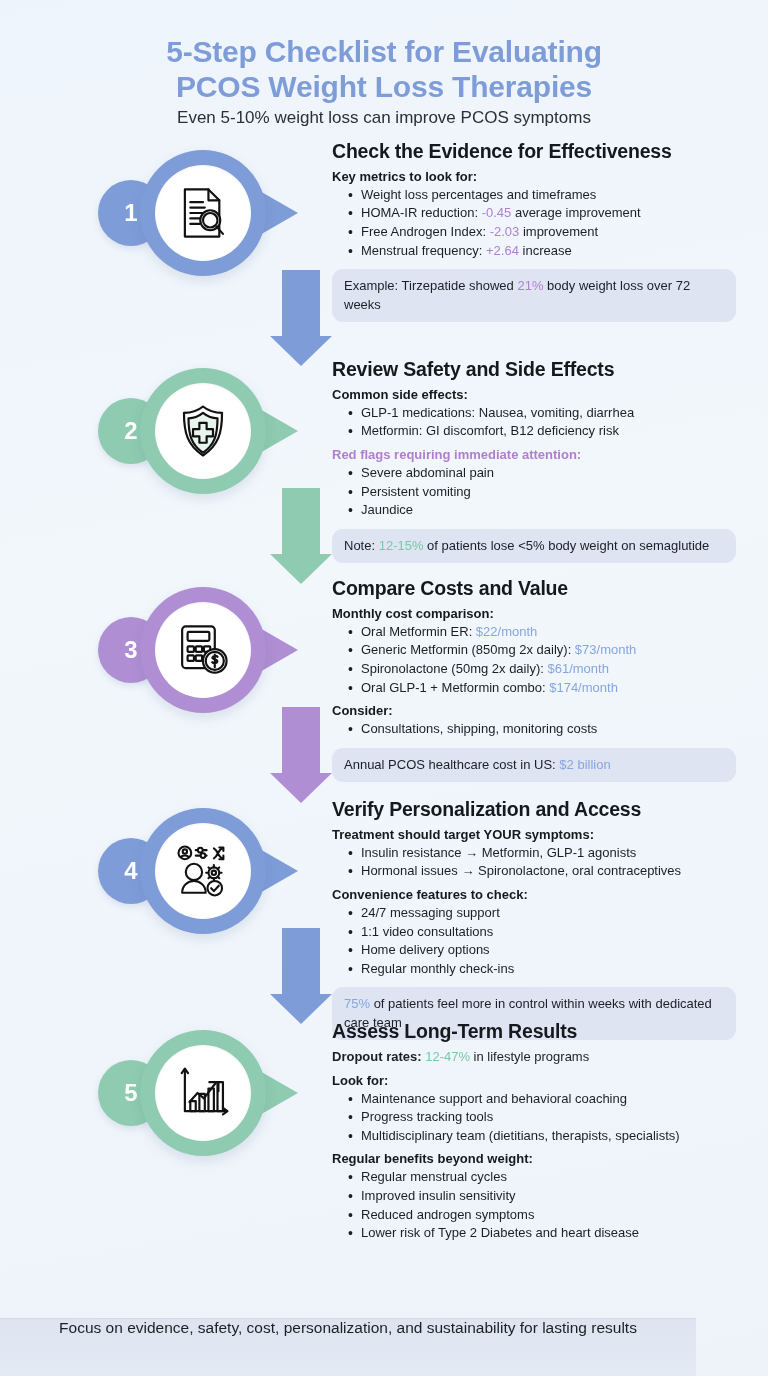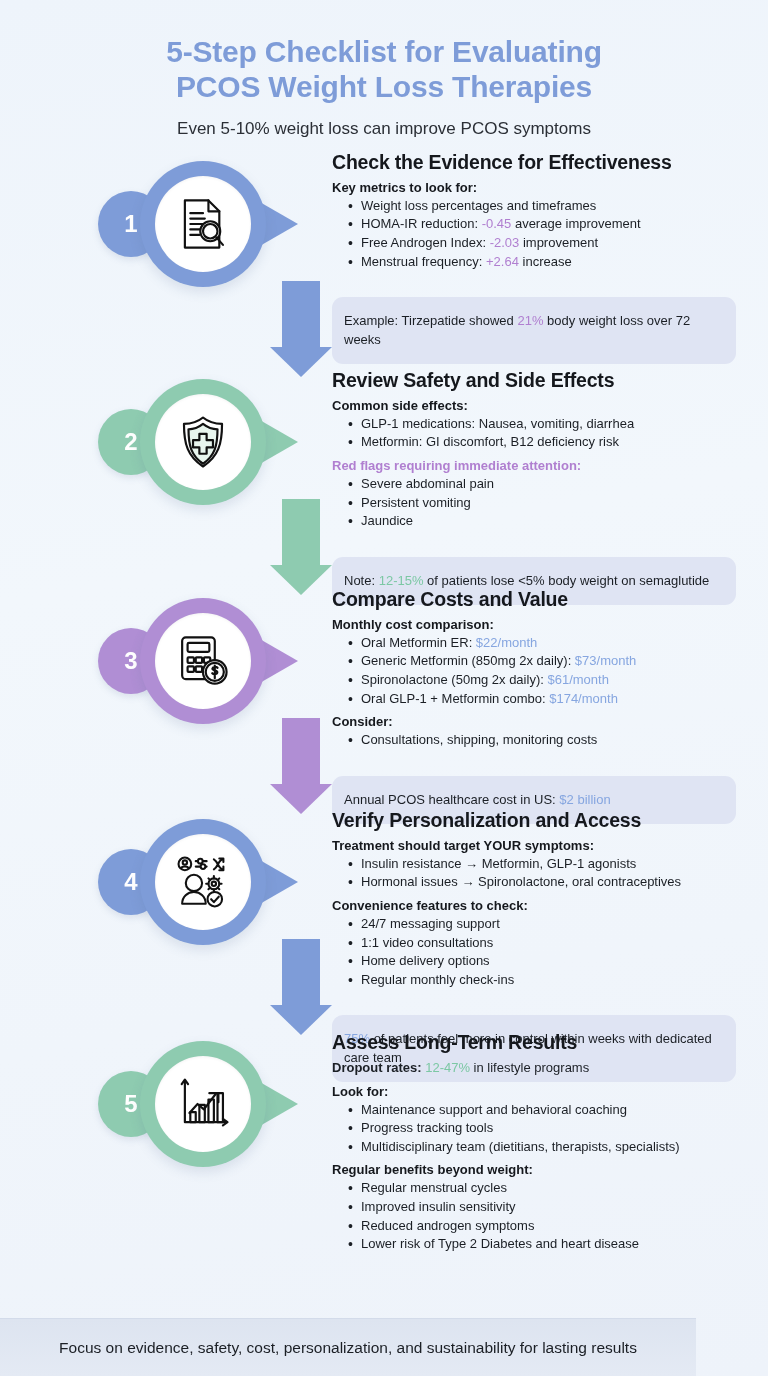--- a/index.html
+++ b/index.html
@@ -10,21 +10,21 @@
     position:relative; overflow:hidden;
   }
 
   
   .header { padding:34px 40px 0; text-align:center; }
   .title {
     font-size:30px; font-weight:bold; line-height:1.18;
     color:#7e9cd8; letter-spacing:-0.2px;
   }
   .title .l2 { display:block; }
-  .subtitle { margin-top:14px; font-size:17px; color:#2b2f36; }
+  .subtitle { margin-top:3px; font-size:17px; color:#2b2f36; }
 
   
   .flow { position:relative; margin-top:22px; height:1090px; }
 
   .step { position:absolute; left:0; width:768px; }
 
   
   .node { position:absolute; left:98px; top:0; width:250px; height:0; }
 
   .ring {
@@ -84,32 +84,32 @@
   li {
     font-size:13px; color:#1b1f25; line-height:1.43;
     position:relative; padding-left:13px;
   }
   li:before {
     content:"\2022"; position:absolute; left:0; top:-1px;
     font-size:14px; color:#1b1f25;
   }
   .one-line { font-size:13px; color:#1b1f25; line-height:1.45; }
   .hl {
-    margin-top:26px; background:#dfe4f3; border-radius:11px;
-    padding:15px 12px; font-size:13px; color:#1b1f25; line-height:1.42;
+    margin-top:9px; background:#dfe4f3; border-radius:11px;
+    padding:8px 12px; font-size:13px; color:#1b1f25; line-height:1.42;
   }
   .em-purple { color:#b07fd0; }
   .em-blue   { color:#86a6e0; }
   .em-green  { color:#7cc8a4; }
 
   
   .footer {
     position:absolute; left:0; bottom:0; width:696px; height:58px;
     background:linear-gradient(180deg,#dde4f0 0%,#e4eaf4 100%);
-    display:flex; align-items:center; justify-content:center;
+    display:flex; justify-content:center;
     border-top:1px solid #d3dbea;
   }
   .footer span { font-size:15.5px; color:#1b1f25; }
 </style>
 </head>
 <body>
 
 <div class="header">
   <div class="title">
     <span class="l1">5-Step Checklist for Evaluating</span>

